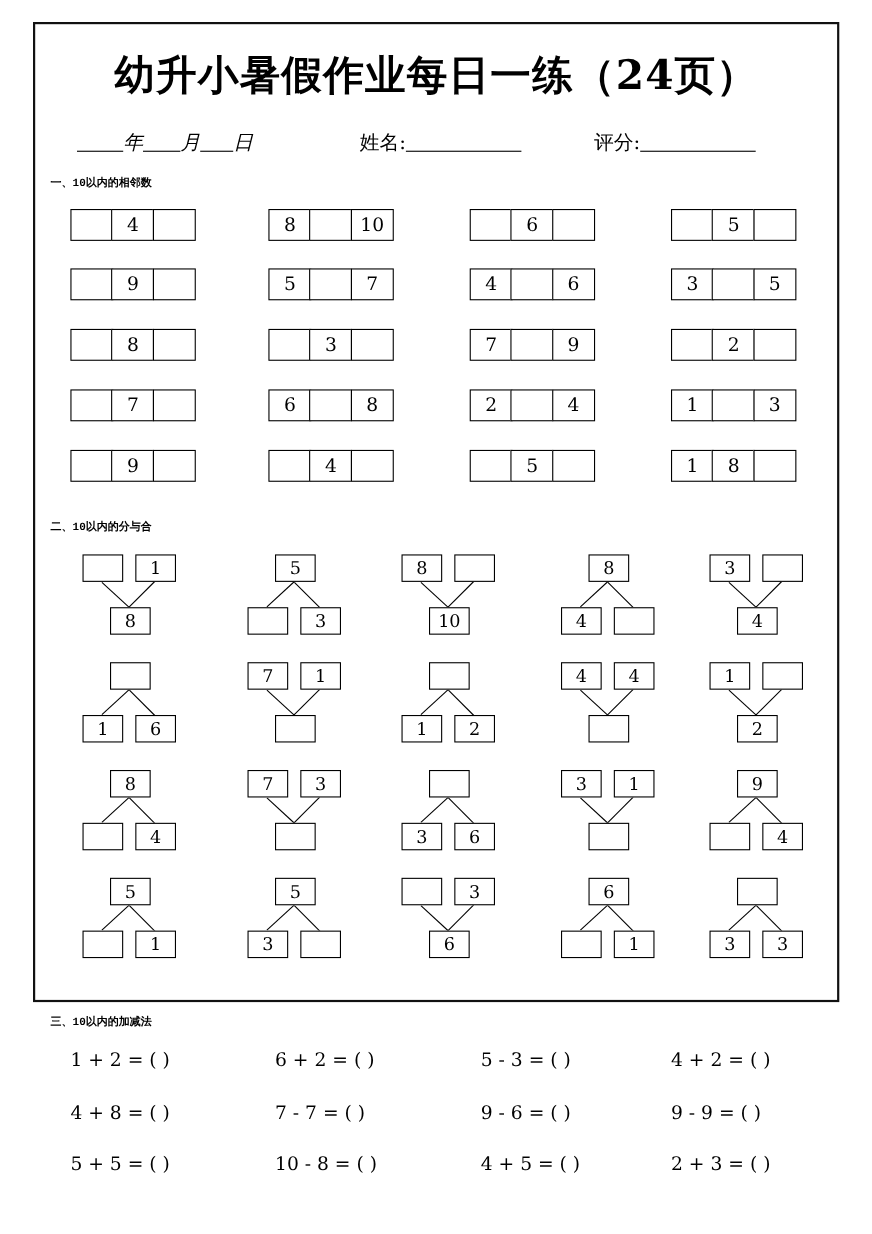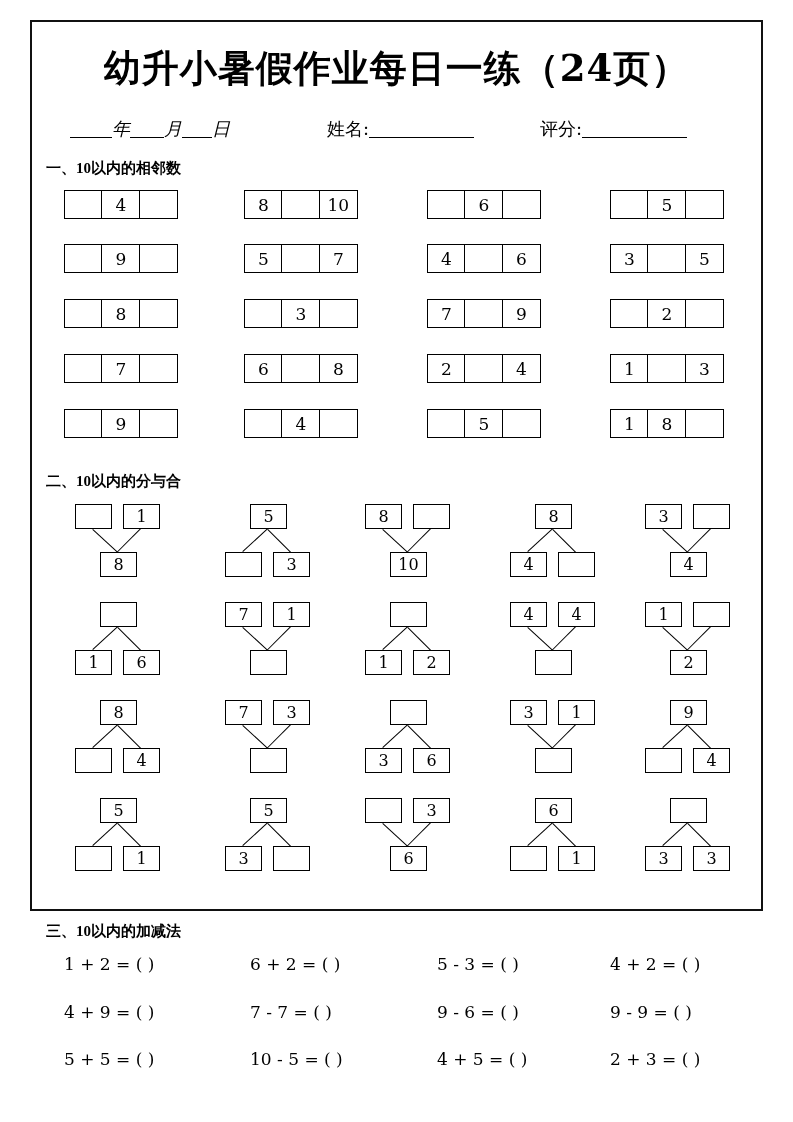--- a/index.html
+++ b/index.html
@@ -54,23 +54,23 @@
     white-space: nowrap;
   }
   .blank-line {
     display: inline-block;
     border-bottom: 1.5px solid #000;
     height: 15px;
     vertical-align: -3px;
   }
   .section-title {
     position: absolute;
-    font-family: Liberation Serif, serif;
+    font-family: Liberation Mono, monospace;
     font-weight: bold;
-    font-size: 15px;
+    font-size: 10px;
     white-space: nowrap;
     left: 14px;
   }
   
   .tri-group {
     position: absolute;
     display: flex;
   }
   .cellbox {
     width: 39px;
@@ -396,24 +396,24 @@
           <div class="tbox" style="left: 56px; top: 48px;">3</div>
         </div>
       </div>
 
     <div class="section-title" style="top:900px;">三、10以内的加减法</div>
     <div id="arith-area">
         <div class="eq" style="left: 32px; top: 932px;">1 + 2 = (        )</div>
         <div class="eq" style="left: 218px; top: 932px;">6 + 2 = (        )</div>
         <div class="eq" style="left: 405px; top: 932px;">5 - 3 = (        )</div>
         <div class="eq" style="left: 578px; top: 932px;">4 + 2 = (        )</div>
-        <div class="eq" style="left: 32px; top: 980px;">4 + 9 = (        )</div>
+        <div class="eq" style="left: 32px; top: 980px;">4 + 8 = (        )</div>
         <div class="eq" style="left: 218px; top: 980px;">7 - 7 = (        )</div>
         <div class="eq" style="left: 405px; top: 980px;">9 - 6 = (        )</div>
         <div class="eq" style="left: 578px; top: 980px;">9 - 9 = (        )</div>
         <div class="eq" style="left: 32px; top: 1027px;">5 + 5 = (        )</div>
-        <div class="eq" style="left: 218px; top: 1027px;">10 - 5 = (        )</div>
+        <div class="eq" style="left: 218px; top: 1027px;">10 - 8 = (        )</div>
         <div class="eq" style="left: 405px; top: 1027px;">4 + 5 = (        )</div>
         <div class="eq" style="left: 578px; top: 1027px;">2 + 3 = (        )</div>
       </div>
 
   </div>
 </div>
 
 </body></html>

